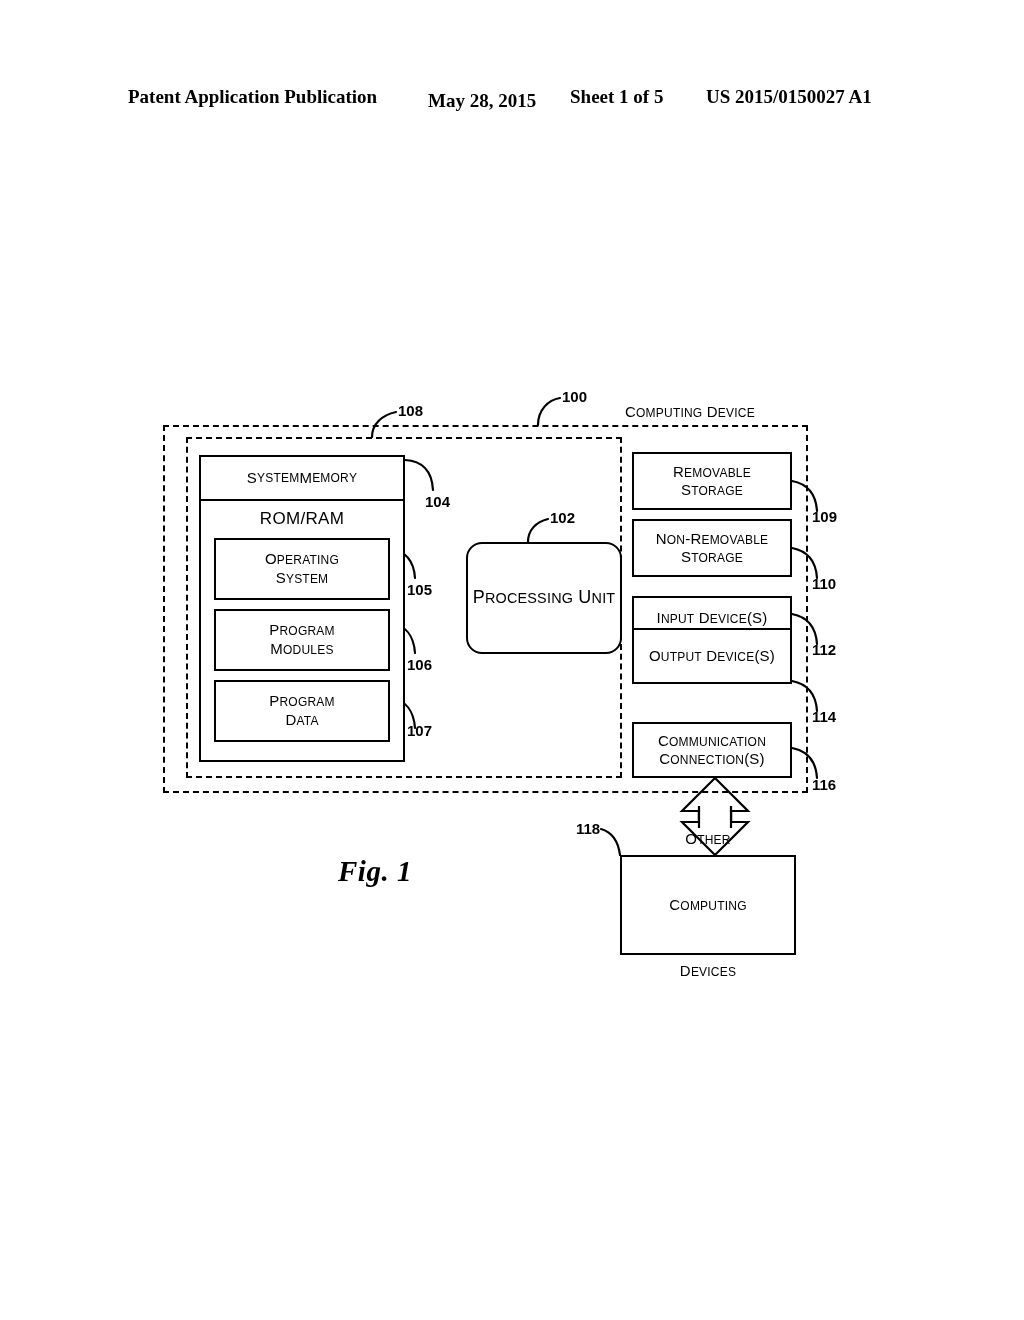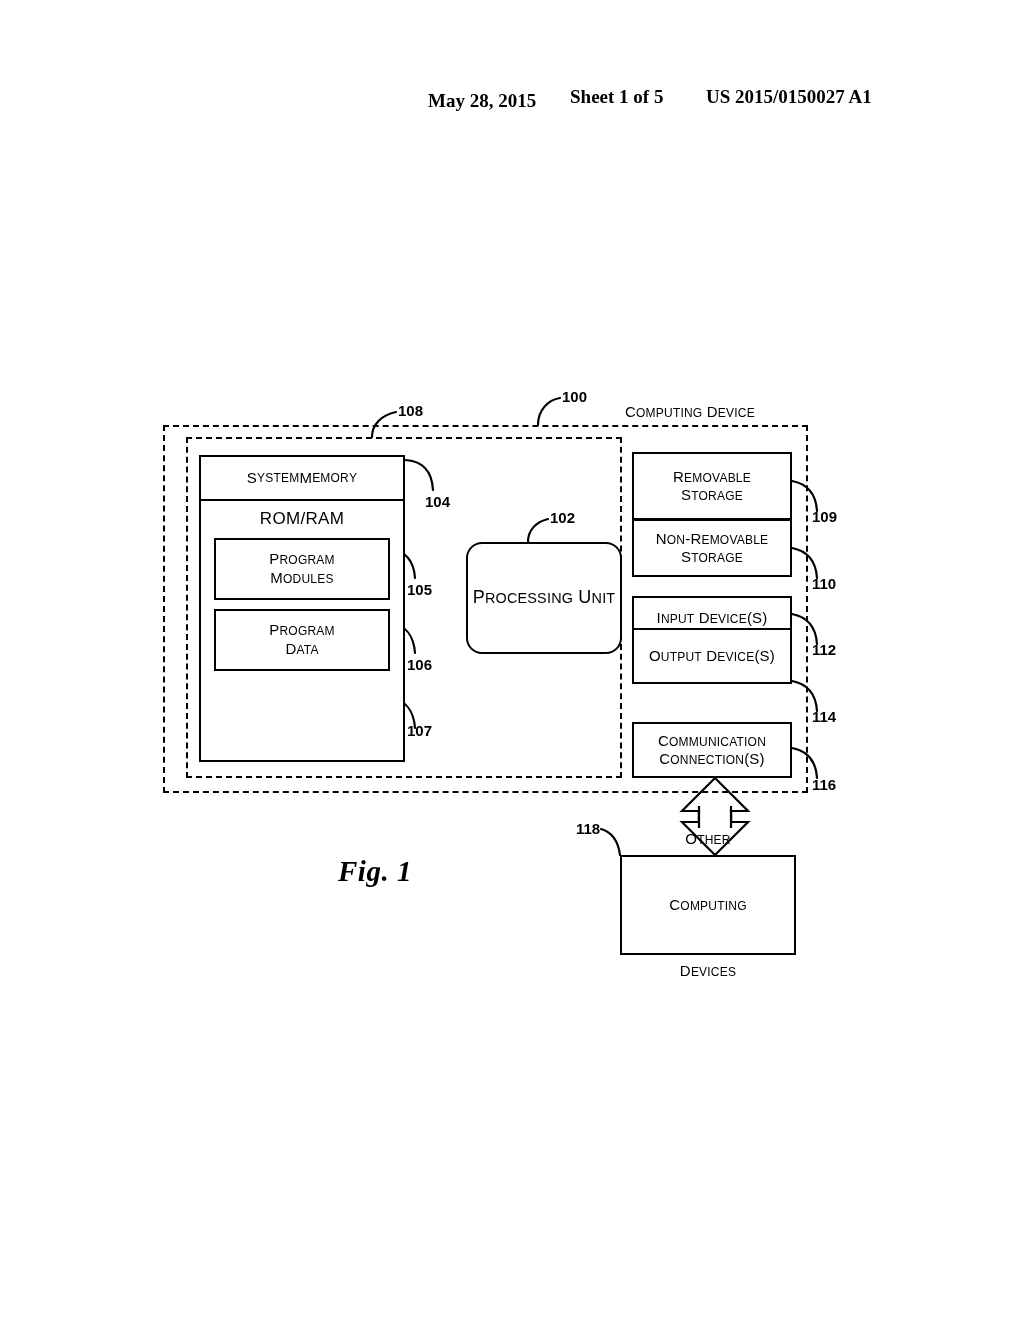--- a/index.html
+++ b/index.html
@@ -135,21 +135,21 @@
     border-radius: 16px;
     font-size: 18px;
     margin-left: 16px;
   }
 
   .right-box {
     left: 632px;
     width: 160px;
     font-size: 15px;
   }
-  #removable-storage-box        { top: 452px; height: 68px; }
+  #removable-storage-box        { top: 452px; height: 58px; }
   #non-removable-storage-box    { top: 519px; height: 58px; }
   #input-devices-box            { top: 596px; height: 44px; }
   #output-devices-box           { top: 628px; height: 56px; }
   #communication-connections-box{ top: 722px; height: 56px; }
 
   #other-computing-devices-box {
     left: 620px; top: 855px; width: 176px; height: 100px;
     font-size: 15px;
     gap: 48px;
   }
@@ -179,20 +179,21 @@
     font-style: italic;
     font-weight: bold;
     font-size: 29px;
     letter-spacing: 0.5px;
   }
 </style>
 </head>
 <body>
 
 <div class="page-header">
+  <span class="hdr-pub">Patent Application Publication</span>
   <span class="hdr-date">May 28, 2015</span>
   <span class="hdr-sheet">Sheet 1 of 5</span>
   <span class="hdr-num">US 2015/0150027 A1</span>
 </div>
 
 <div id="figure">
 
   <svg viewBox="0 0 1024 1320">
     <g fill="none" stroke="#000" stroke-width="2.2" stroke-linecap="round">
 
@@ -247,20 +248,24 @@
         <span style="font-size:1em">M</span>
         <span style="font-size:0.80em">E</span>
         <span style="font-size:0.80em">M</span>
         <span style="font-size:0.80em">O</span>
         <span style="font-size:0.80em">R</span>
         <span style="font-size:0.80em">Y</span>
       </div>
     <div id="romram-label">ROM/RAM</div>
     <div id="memory-inner-list">
 
+      <div class="mem-sub-box">
+        <span class="sc sc-line"><span style="font-size:1em">O</span><span style="font-size:0.80em">P</span><span style="font-size:0.80em">E</span><span style="font-size:0.80em">R</span><span style="font-size:0.80em">A</span><span style="font-size:0.80em">T</span><span style="font-size:0.80em">I</span><span style="font-size:0.80em">N</span><span style="font-size:0.80em">G</span></span>
+        <span class="sc sc-line"><span style="font-size:1em">S</span><span style="font-size:0.80em">Y</span><span style="font-size:0.80em">S</span><span style="font-size:0.80em">T</span><span style="font-size:0.80em">E</span><span style="font-size:0.80em">M</span></span>
+      </div>
 
       <div class="mem-sub-box">
         <span class="sc sc-line"><span style="font-size:1em">P</span><span style="font-size:0.80em">R</span><span style="font-size:0.80em">O</span><span style="font-size:0.80em">G</span><span style="font-size:0.80em">R</span><span style="font-size:0.80em">A</span><span style="font-size:0.80em">M</span></span>
         <span class="sc sc-line"><span style="font-size:1em">M</span><span style="font-size:0.80em">O</span><span style="font-size:0.80em">D</span><span style="font-size:0.80em">U</span><span style="font-size:0.80em">L</span><span style="font-size:0.80em">E</span><span style="font-size:0.80em">S</span></span>
       </div>
 
       <div class="mem-sub-box">
         <span class="sc sc-line"><span style="font-size:1em">P</span><span style="font-size:0.80em">R</span><span style="font-size:0.80em">O</span><span style="font-size:0.80em">G</span><span style="font-size:0.80em">R</span><span style="font-size:0.80em">A</span><span style="font-size:0.80em">M</span></span>
         <span class="sc sc-line"><span style="font-size:1em">D</span><span style="font-size:0.80em">A</span><span style="font-size:0.80em">T</span><span style="font-size:0.80em">A</span></span>
       </div>

